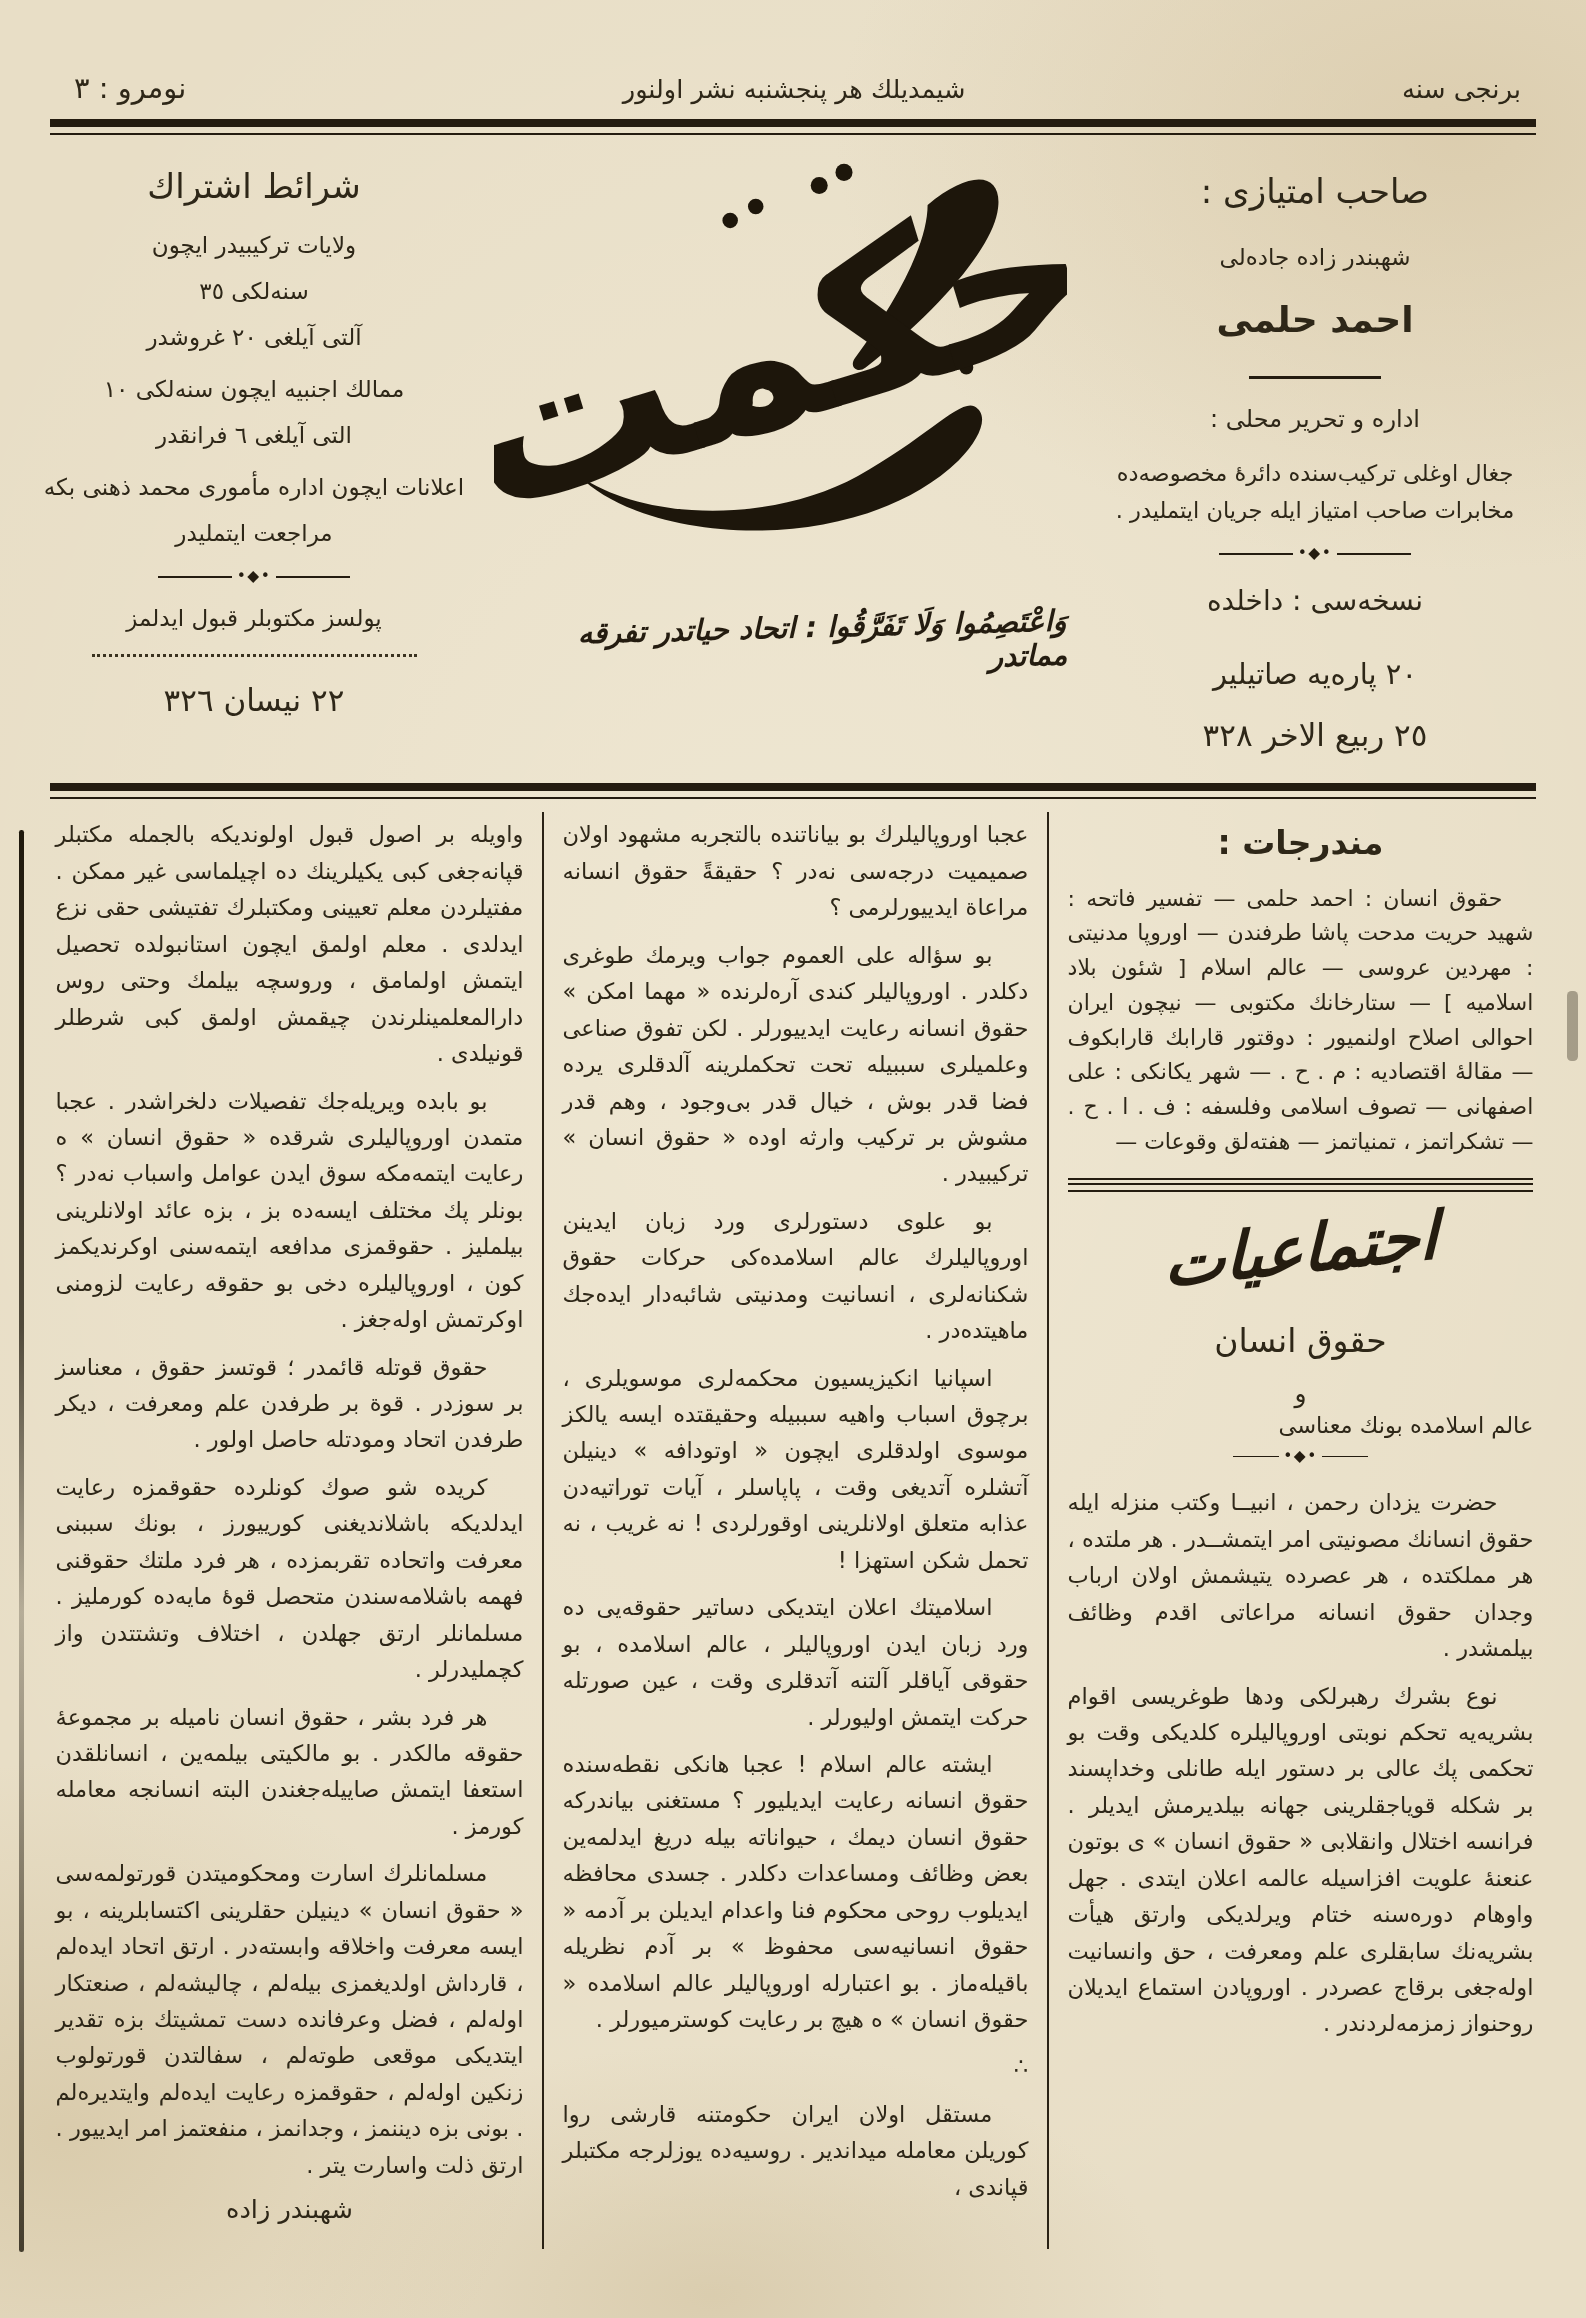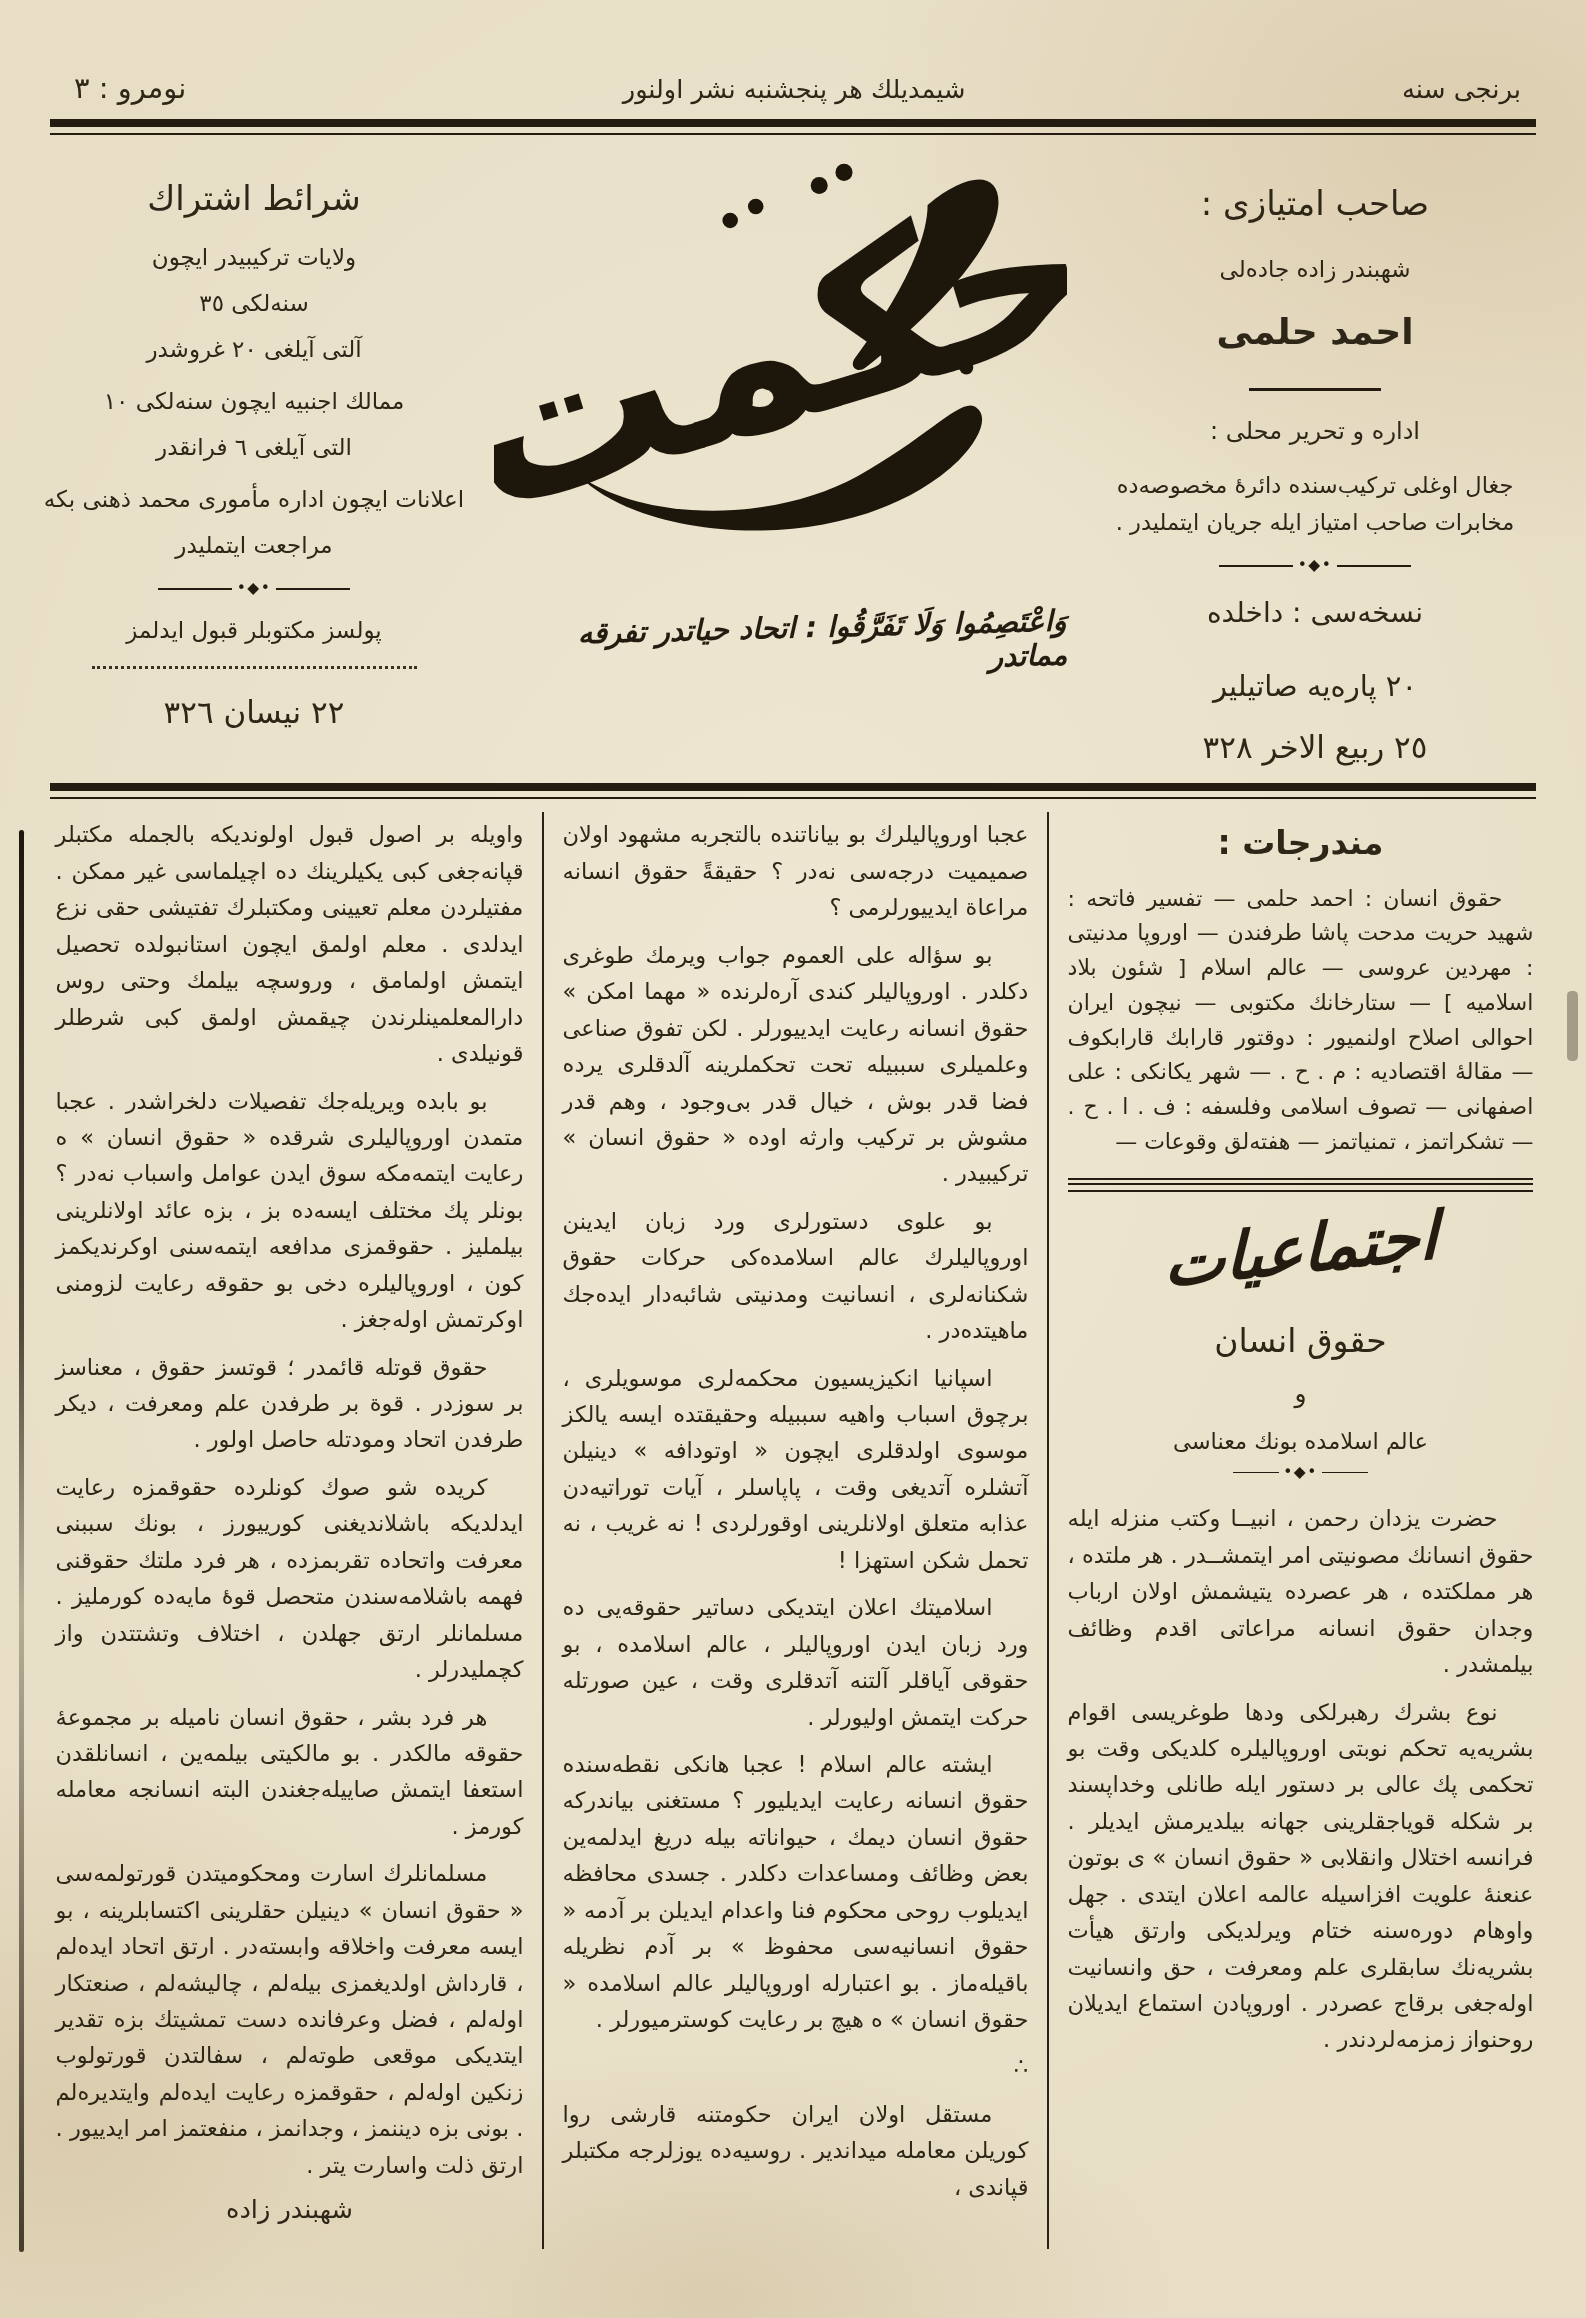--- a/index.html
+++ b/index.html
@@ -36,21 +36,21 @@
   .rule-heavy{
     margin:11px 50px 0 50px;height:6.2px;
     border-top:8.5px solid #241c10;border-bottom:2.3px solid #241c10;
   }
 
   
   .masthead{
     display:grid;grid-template-columns:496px 1fr 480px;
     height:637px;padding:0 23px 0 20px;align-items:start;
   }
-  .mast-col{display:flex;flex-direction:column;align-items:center;text-align:center;margin-top:12px;}
+  .mast-col{display:flex;flex-direction:column;align-items:center;text-align:center;}
   .owner-heading{font-size:34px;margin-top:36px;}
   .owner-line1{font-size:23px;margin-top:33px;}
   .owner-name{font-size:36px;font-weight:bold;margin-top:29px;}
   .short-rule{width:132px;border-top:3.1px solid #241c10;margin-top:36px;}
   .admin-heading{font-size:24px;margin-top:26px;}
   .owner-addr{font-size:22.5px;margin-top:23px;line-height:1.55;}
   .owner-addr2{font-size:22.5px;margin-top:6.2px;text-align:right;}
   .copy-line{font-size:28px;margin-top:22px;}
   .price-line{font-size:29px;margin-top:40px;}
   .date-line{font-size:31px;margin-top:26px;}
@@ -90,21 +90,21 @@
   .contents-heading{font-size:33px;text-align:center;margin:6.2px 0 20px 0;font-weight:bold;}
   .contents-text{font-size:22px !important;line-height:1.58 !important;text-indent:31px !important;}
   .rule-triple{height:10px;border-top:2.3px solid #241c10;border-bottom:2.3px solid #241c10;position:relative;margin:18.6px 0 7.7px 0;}
   .rule-triple::after{content:"";position:absolute;left:0;right:0;top:3.1px;height:1.5px;background:#241c10;}
   .section-script{
     font-size:65px;font-weight:bold;font-style:italic;text-align:center;
     transform:rotate(-6deg) skewX(-6deg);margin:20px 0 0 0;color:#241c10;
   }
   .article-title{font-size:33px;text-align:center;margin-top:34px;}
   .article-conj{font-size:25px;text-align:center;margin-top:18.6px;}
-  .article-subtitle{font-size:22.5px;text-align:center;margin-top:20px;}
+  .article-subtitle{font-size:22.5px;margin-top:4px;}
   .orn.small{margin-top:11px;margin-bottom:20px;}
   .orn.small::before,.orn.small::after{width:46px;height:1.5px;}
   .divider-mark{text-align:center;font-size:31px;margin:7.7px 0 18.6px 0;text-indent:0 !important;}
   .sig-line1{font-size:25.6px;text-align:center;margin-top:4.6px;}
   .sig-line2{font-size:33px;font-weight:bold;text-align:center;margin-top:23px;}
 </style>
 </head>
 <body>
 
 <div class="page">

